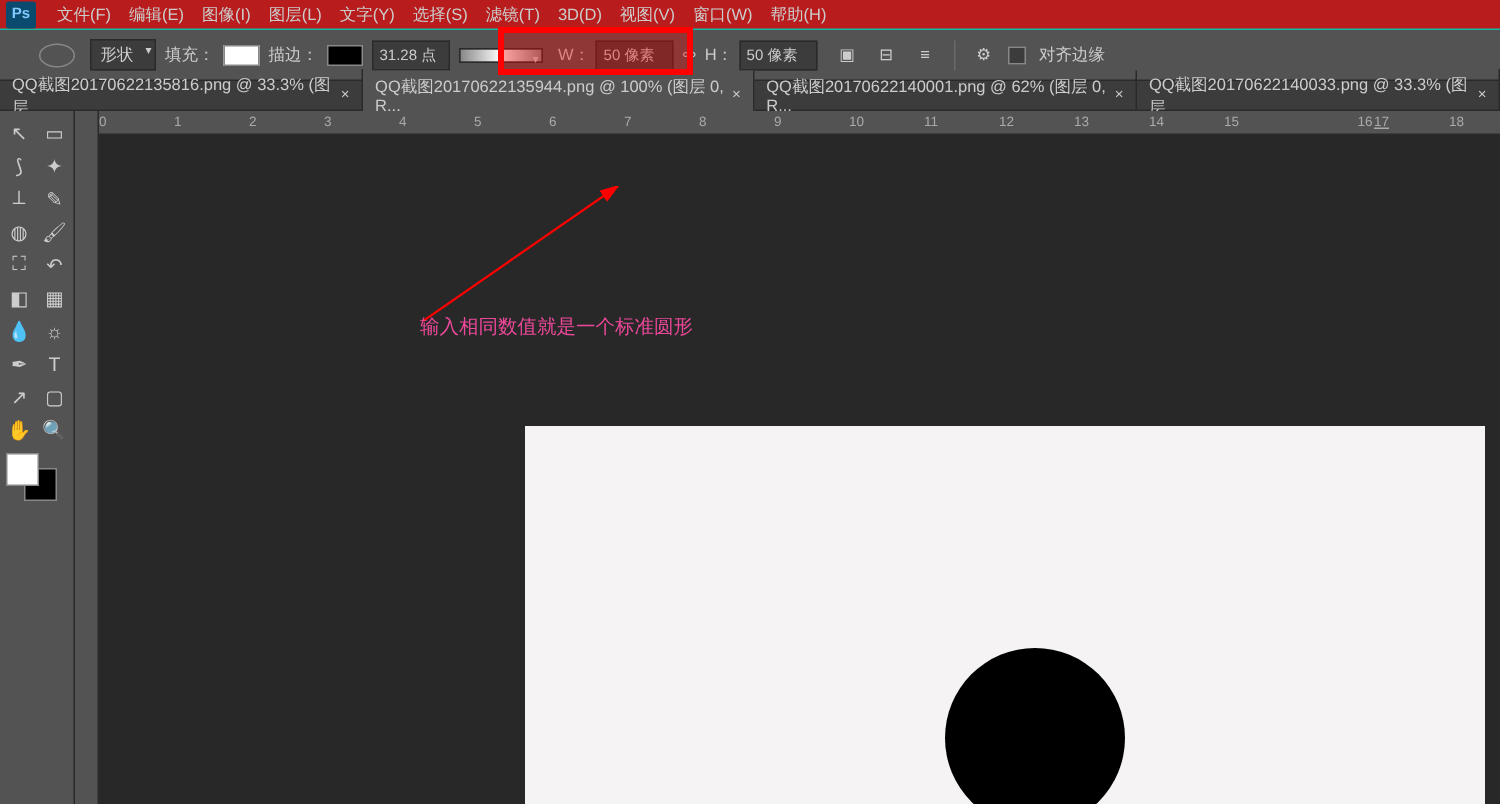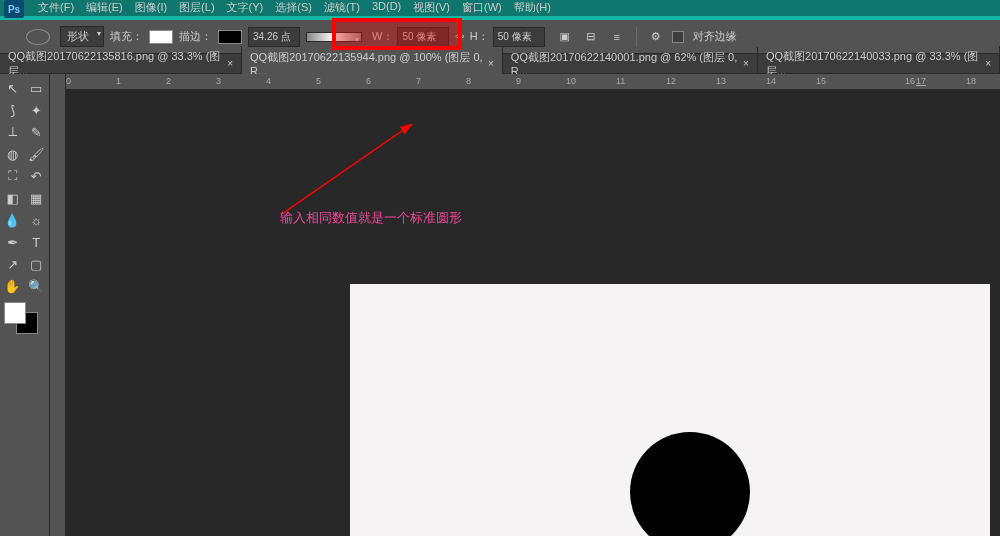--- a/index.html
+++ b/index.html
@@ -1,17 +1,17 @@
 <!DOCTYPE html>
 <html><head>
 <meta charset="utf-8">
 <style>
 *{margin:0;padding:0;box-sizing:border-box;font-family:"Microsoft YaHei",sans-serif;font-size:11px;color:#ccc}
 body{background:#535353;width:1000px;height:536px;overflow:hidden;position:relative}
-.menubar{background:#0f766e;height:20px;display:flex;align-items:flex-start;padding-left:4px;border-bottom:4px solid #14b8a6}
+.menubar{background:#b91c1c;height:20px;display:flex;align-items:center;padding-left:4px;border-bottom:1px solid #14b8a6}
 .ps-logo{width:20px;height:18px;background:#0a4a6e;color:#7fc9ff;font-weight:bold;font-size:10px;display:flex;align-items:center;justify-content:center;margin-right:8px;border-radius:2px}
 .menu-item{padding:0 6px;cursor:pointer}
 .optbar{background:#535353;height:34px;display:flex;align-items:center;padding-left:26px;border-bottom:1px solid #2a2a2a;gap:6px}
 .opt-icon{width:24px;height:16px;border:1px solid #888;border-radius:50%;margin-right:4px}
 .dropdown{background:#3c3c3c;border:1px solid #2a2a2a;padding:2px 14px 2px 6px;position:relative}
 .dropdown::after{content:"▾";position:absolute;right:2px;top:2px;font-size:8px}
 .swatch{width:24px;height:14px;border:1px solid #888;display:inline-block;vertical-align:middle}
 .swatch.white{background:#fff}
 .swatch.black{background:#000}
 .input-field{background:#3c3c3c;border:1px solid #2a2a2a;padding:2px 4px;width:52px;font-size:10px}
@@ -60,21 +60,21 @@
   <div class="menu-item">帮助(H)</div>
 </div>
 
 <div class="optbar">
   <div class="opt-icon"></div>
   <div class="dropdown">形状</div>
   <span>填充：</span>
   <span class="swatch white"></span>
   <span>描边：</span>
   <span class="swatch black"></span>
-  <div class="input-field">34.26 点</div>
+  <div class="input-field">31.28 点</div>
   <div class="dropdown stroke-preview"></div>
   <div class="wh-box">
     <span>W：</span>
     <div class="input-field">50 像素</div>
     <span class="chain-icon">⚯</span>
     <span>H：</span>
     <div class="input-field">50 像素</div>
   </div>
   <div class="icon-btn">▣</div>
   <div class="icon-btn">⊟</div>

